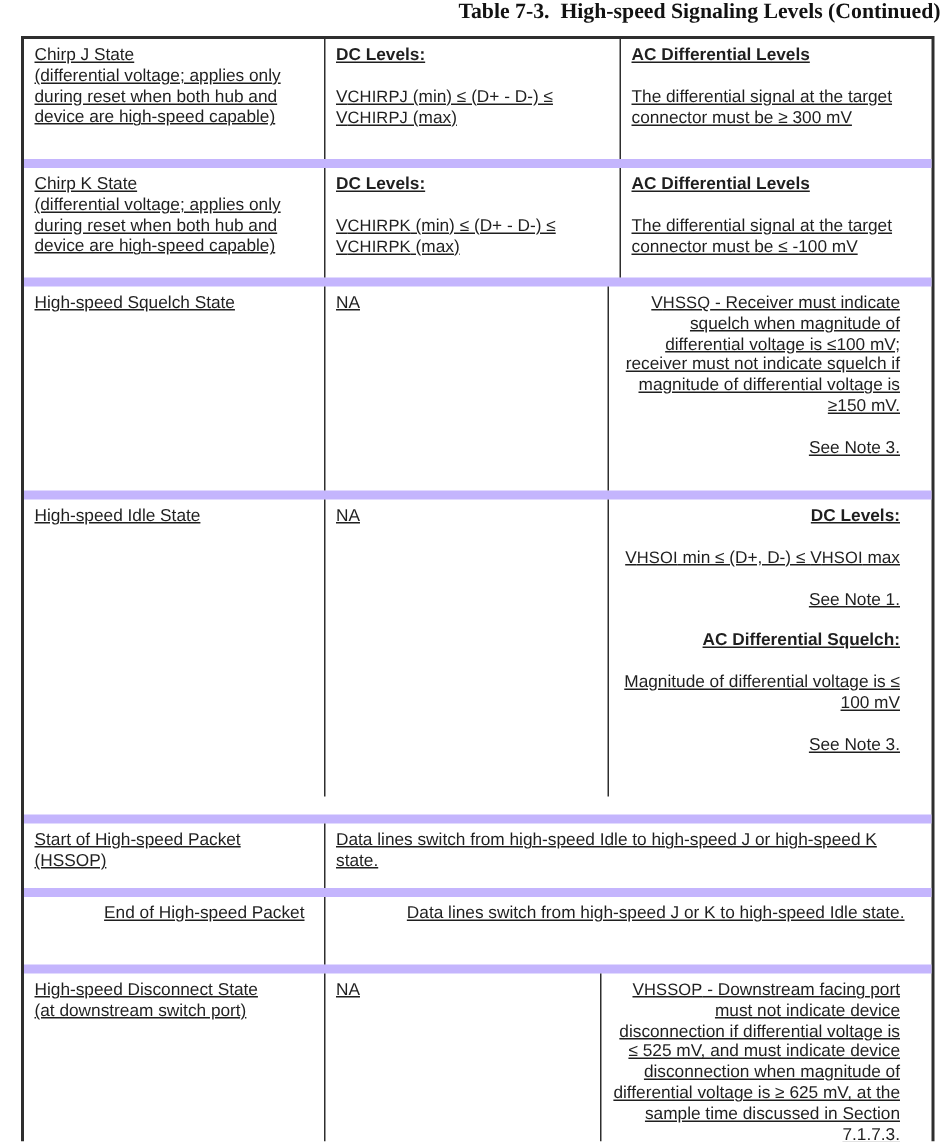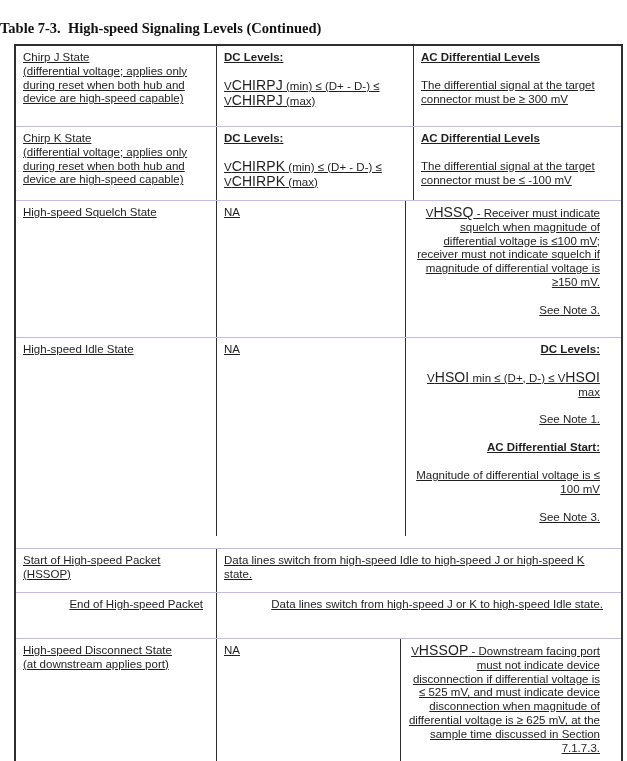--- a/index.html
+++ b/index.html
@@ -1,46 +1,46 @@
 <!DOCTYPE html>
 <html><head>
 <meta charset="utf-8">
 <style>
   html,body{margin:0;padding:0;background:#fff;}
   .page{
     width:627px;height:761px;background:#ffffff;box-sizing:border-box;
     font-family:"Liberation Sans",sans-serif;color:#1f1f1f;overflow:hidden;
   }
   .caption{
-    padding-top:20px;text-align:left;white-space:pre;
+    padding-top:0;text-align:right;white-space:pre;
     font-family:"Liberation Serif",serif;font-weight:bold;font-size:14.5px;color:#121212;
   }
   .tbl{
     width:609px;margin:7px 14px 0 14px;border:2px solid #2e2e2e;box-sizing:border-box;text-decoration:underline;
   }
   .row{display:grid;}
-  .row + .row{border-top:1px solid #c4b5fd;}
+  .row + .row{border-top:6px solid #c4b5fd;}
   .r1,.r2{grid-template-columns:200px 197px 198px;}
   .r3,.r4{grid-template-columns:200px 189px 206px;}
   .r5,.r6{grid-template-columns:200px 395px;}
   .r7{grid-template-columns:200px 184px 211px;}
   .r1{min-height:80px;} .r2{min-height:73px;} .r3{min-height:136px;} .r4{min-height:198px;}
   .r5{min-height:43px;margin-top:12px;} .r6{min-height:45px;text-align:right;} .r7{min-height:136px;}
   .cell{
     padding:5px 8px 5px 7px;box-sizing:border-box;
     font-size:11.5px;line-height:13.8px;
   }
   .cell + .cell{border-left:1px solid #2e2e2e;}
   .c-state{padding-right:13px;}
   .c-desc{}
   .c-ac12{padding-right:4px;}
   .c-34r{padding-right:11px;text-align:right;}
   .b{font-weight:bold;}
   .sp{margin-top:14px;}
-  .sub{font-size:14px;letter-spacing:.1px;}
+  .sub{font-size:11px;letter-spacing:.1px;}
 </style>
 </head>
 <body>
 
 <div class="page">
 
   <div class="caption">Table 7-3.  High-speed Signaling Levels (Continued)</div>
 
   <div class="tbl">
 
@@ -91,21 +91,21 @@
       <div class="cell c-state">
         <div>High-speed Idle State</div>
       </div>
       <div class="cell">
         <div>NA</div>
       </div>
       <div class="cell c-34r">
         <div class="b">DC Levels:</div>
         <div class="sp"><span>V</span><span class="sub">HSOI</span><span> min ≤ (D+, D-) ≤ </span><span>V</span><span class="sub">HSOI</span><span> max</span></div>
         <div class="sp">See Note 1.</div>
-        <div class="sp b">AC Differential Start:</div>
+        <div class="sp b">AC Differential Squelch:</div>
         <div class="sp">Magnitude of differential voltage is ≤ 100 mV</div>
         <div class="sp">See Note 3.</div>
       </div>
     </div>
 
     <div class="row r5">
       <div class="cell c-state">
         <div>Start of High-speed Packet</div>
         <div>(HSSOP)</div>
       </div>
@@ -119,21 +119,21 @@
         <div>End of High-speed Packet</div>
       </div>
       <div class="cell c-desc">
         <div>Data lines switch from high-speed J or K to high-speed Idle state.</div>
       </div>
     </div>
 
     <div class="row r7">
       <div class="cell c-state">
         <div>High-speed Disconnect State</div>
-        <div>(at downstream applies port)</div>
+        <div>(at downstream switch port)</div>
       </div>
       <div class="cell">
         <div>NA</div>
       </div>
       <div class="cell c-34r">
         <div><span>V</span><span class="sub">HSSOP</span><span> - Downstream facing port must not indicate device disconnection if differential voltage is ≤ 525 mV, and must indicate device disconnection when magnitude of differential voltage is ≥ 625 mV, at the sample time discussed in Section 7.1.7.3.</span></div>
       </div>
     </div>
 
   </div>

